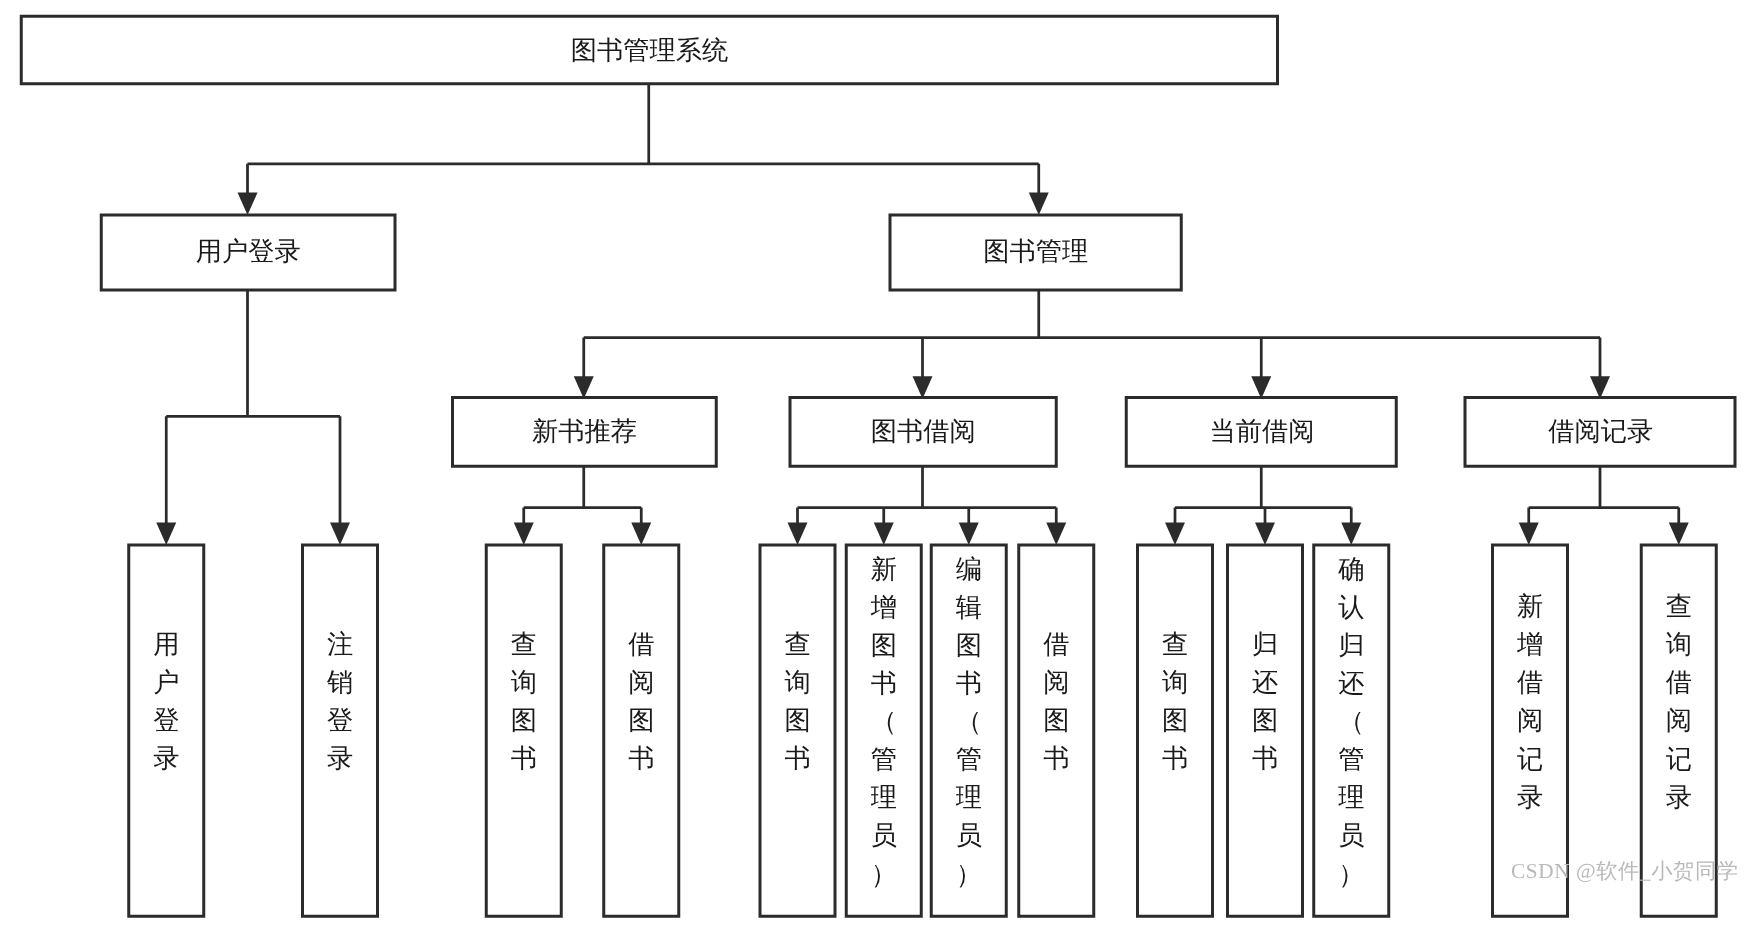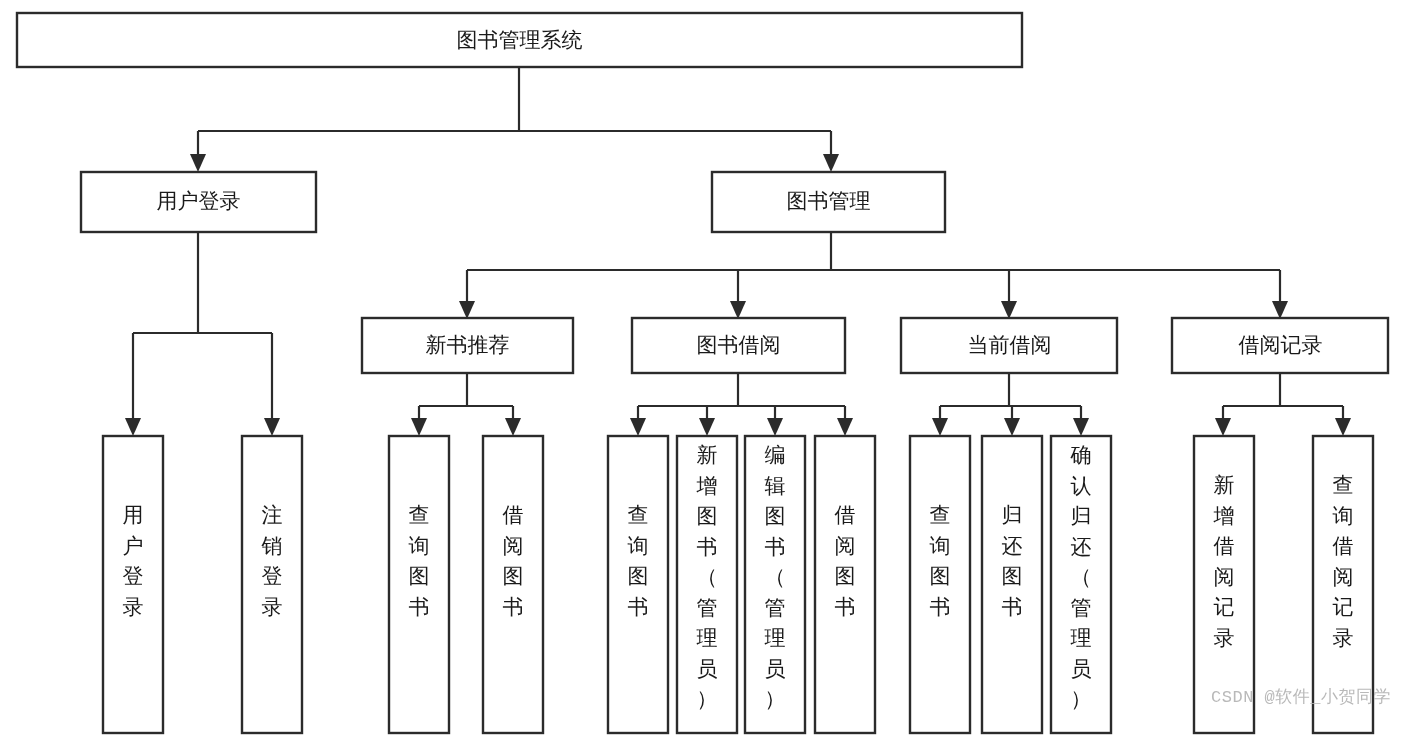--- a/index.html
+++ b/index.html
@@ -52,21 +52,21 @@
   .node-label-v {
     font-family: "Liberation Sans", "DejaVu Sans", sans-serif;
     font-size: 21px;
     fill: #1a1a1a;
     text-anchor: middle;
   }
   .watermark {
     position: absolute;
     right: 14px;
     bottom: 6px;
-    font-family: Liberation Mono, monospace;
+    font-family: Liberation Serif, serif;
     font-size: 17px;
     color: #b9b9b9;
     letter-spacing: 0.5px;
     white-space: nowrap;
     pointer-events: none;
   }
 </style>
 </head>
 <body>
 

